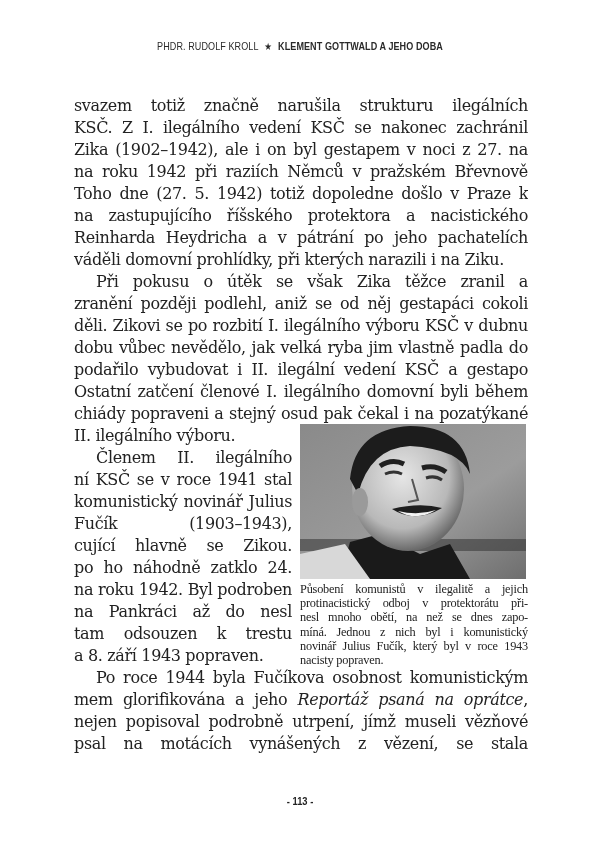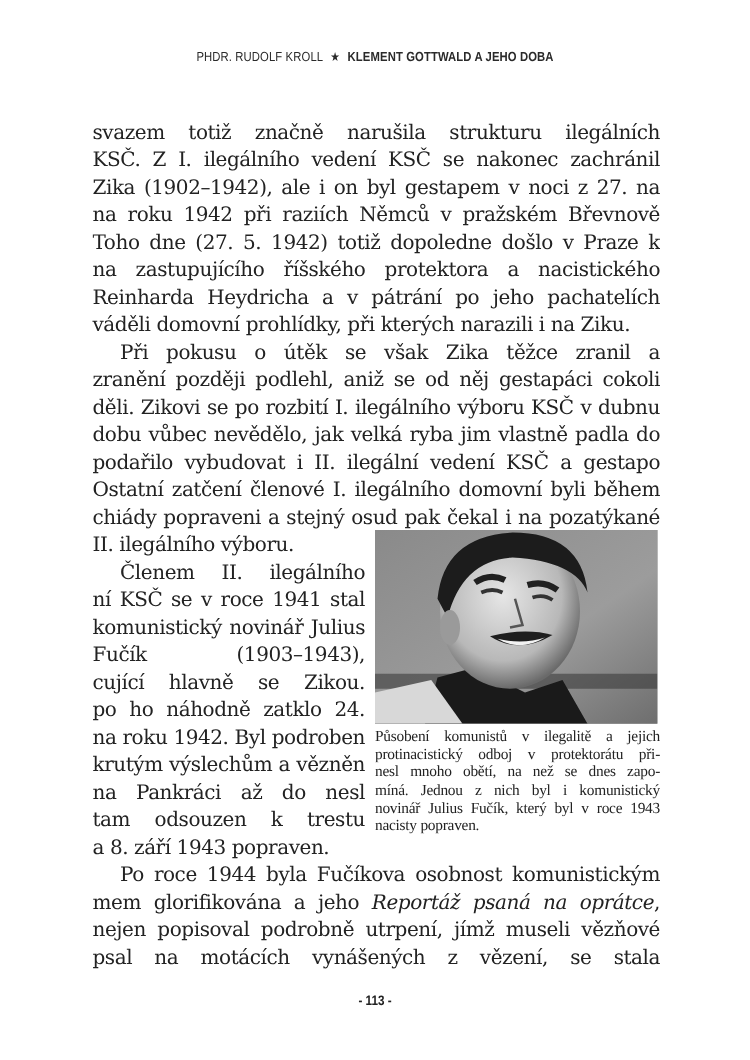--- a/index.html
+++ b/index.html
@@ -74,21 +74,20 @@
     <span class="line">II. ilegálního výboru.</span>
   </div>
   <div>
     <span class="line just narrow indent" style="width:196px">Členem II. ilegálního vede-</span>
     <span class="line just narrow">ní KSČ se v roce 1941 stal též</span>
     <span class="line just narrow">komunistický novinář Julius</span>
     <span class="line just narrow">Fučík (1903–1943), spolupra-</span>
     <span class="line just narrow">cující hlavně se Zikou. Gesta-</span>
     <span class="line just narrow">po ho náhodně zatklo 24. dub-</span>
     <span class="line just narrow">na roku 1942. Byl podroben</span>
-    <span class="line just narrow">krutým výslechům a vězněn</span>
     <span class="line just narrow">na Pankráci až do nesl 1943,</span>
     <span class="line just narrow">tam odsouzen k trestu smrti</span>
     <span class="line narrow">a 8. září 1943 popraven.</span>
   </div>
   <div>
     <span class="line just indent">Po roce 1944 byla Fučíkova osobnost komunistickým reži-</span>
     <span class="line just"><span>mem glorifikována a jeho </span><em>Reportáž psaná na oprátce</em><span>, kterou se-</span></span>
     <span class="line just">nejen popisoval podrobně utrpení, jímž museli vězňové gestapa</span>
     <span class="line just">psal na motácích vynášených z vězení, se stala bestsellerem. V ní</span>
   </div>

